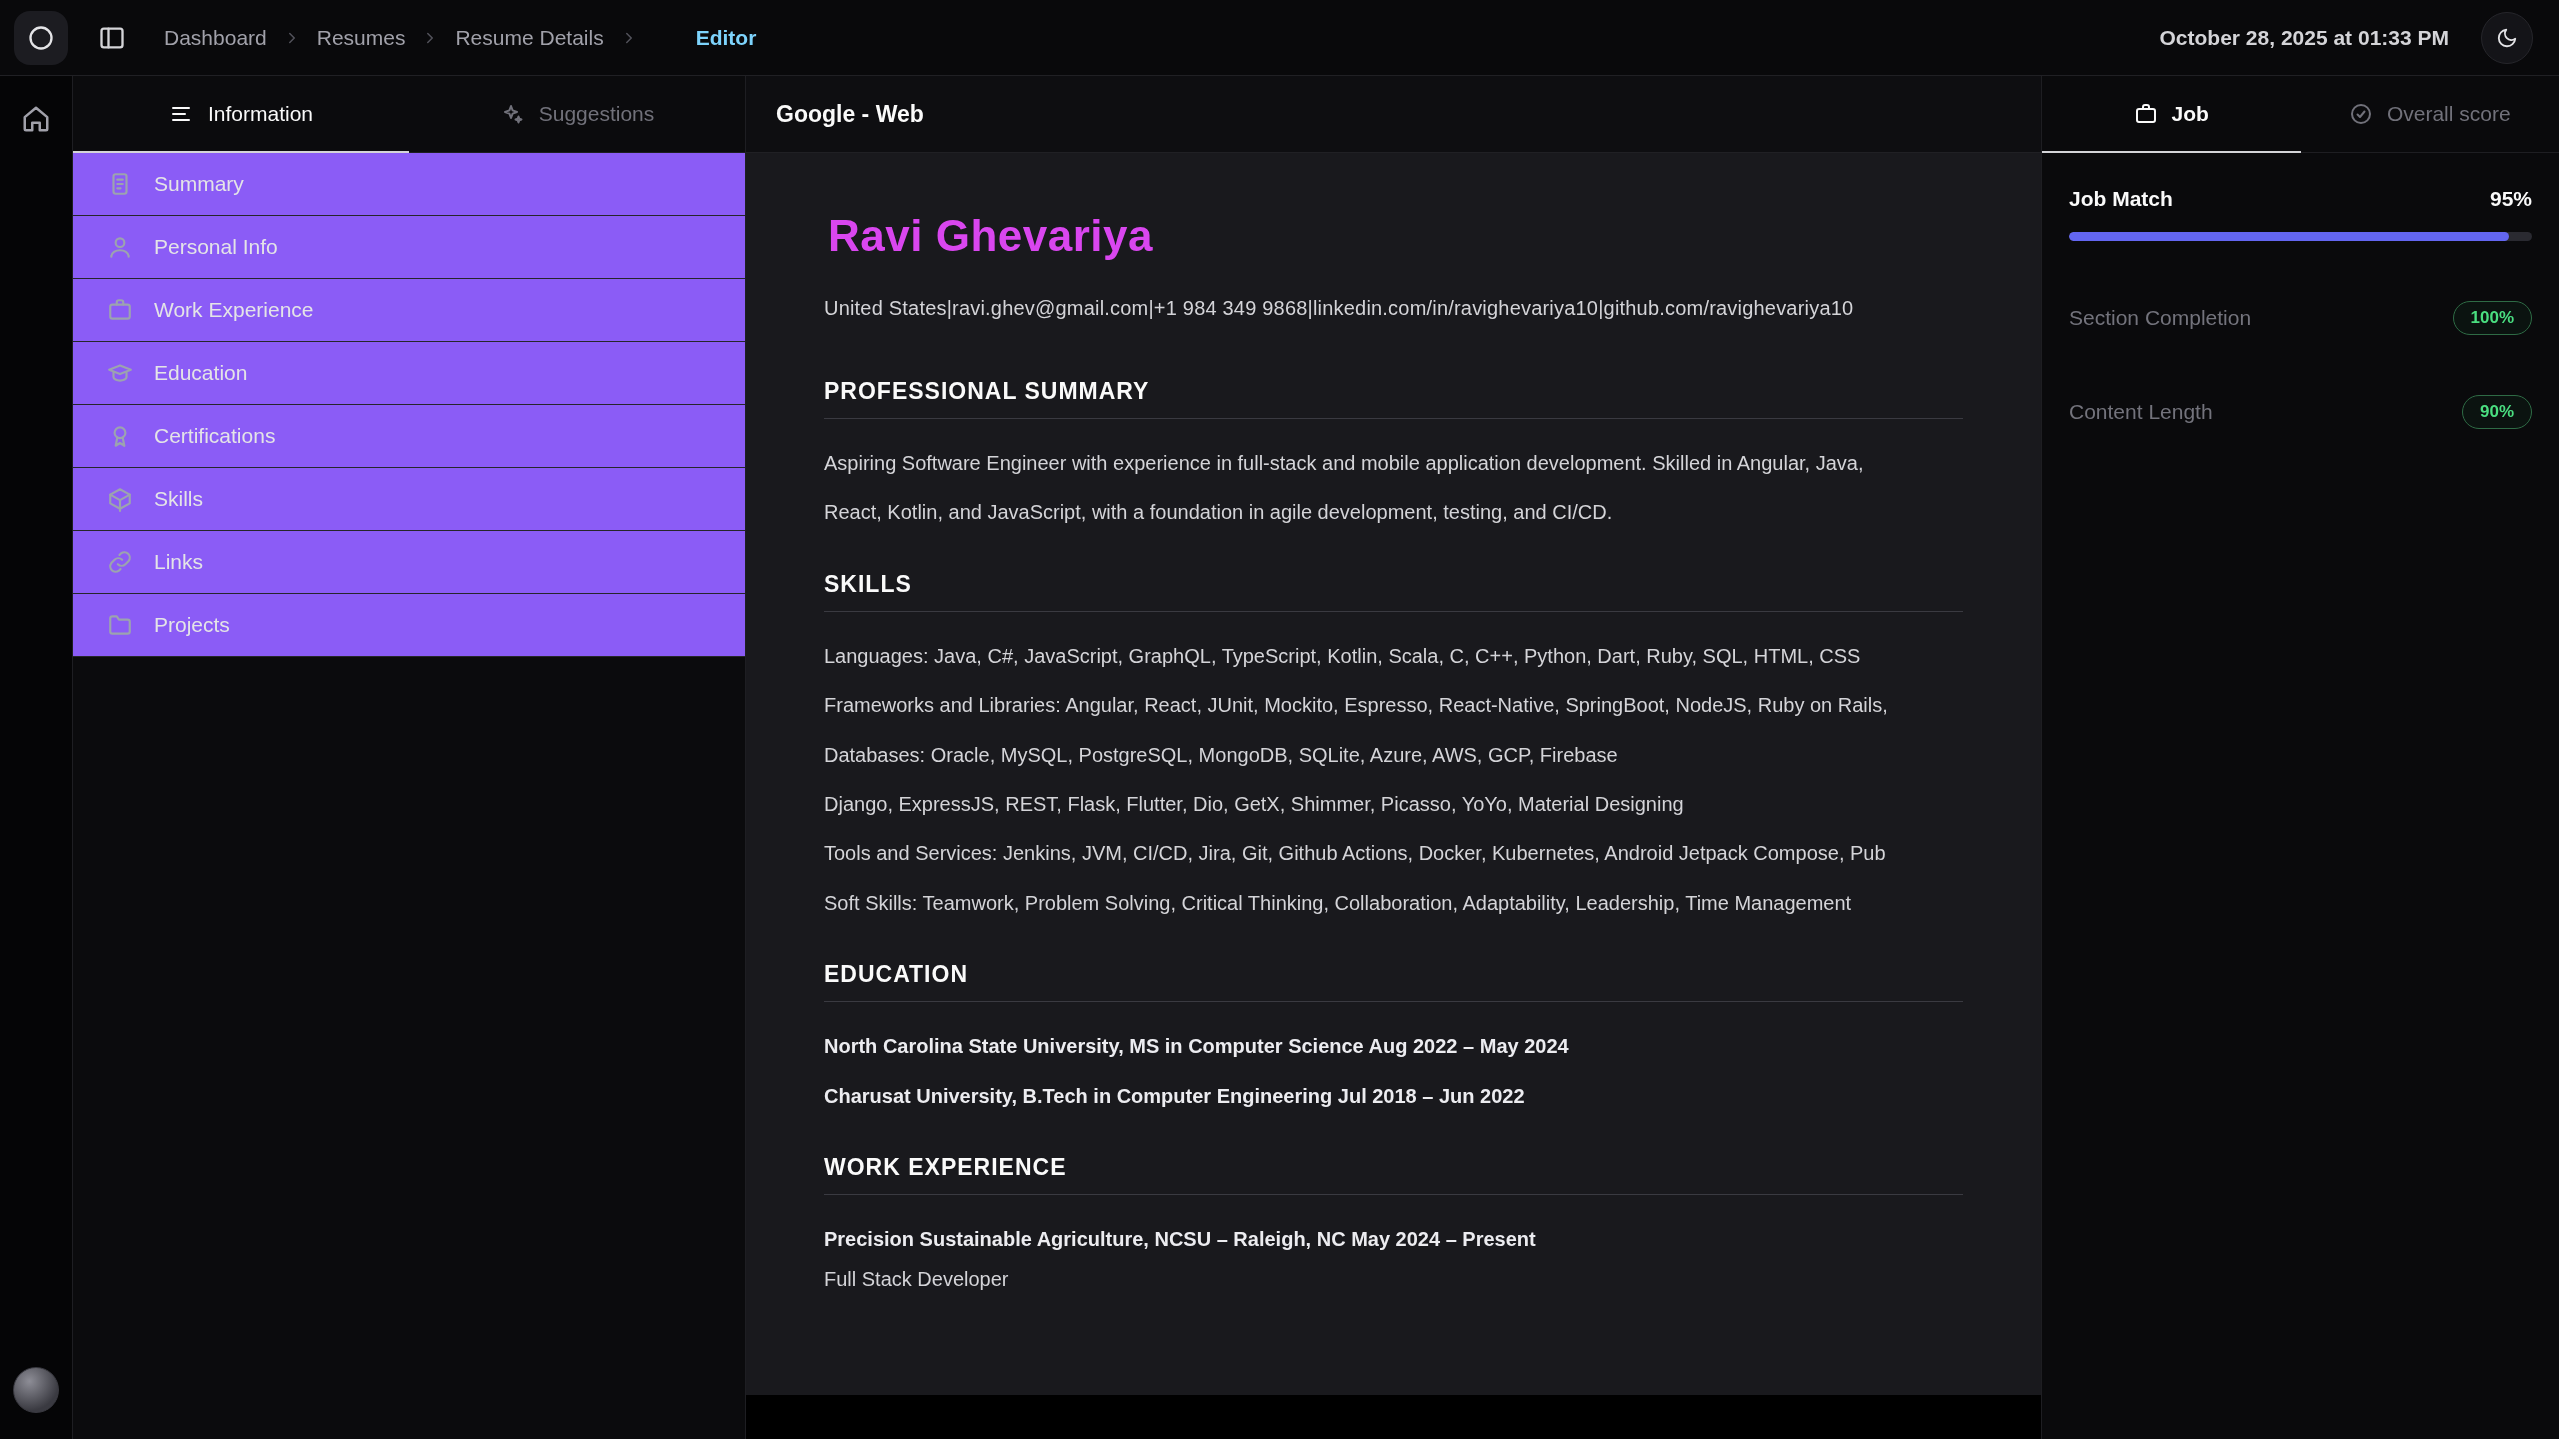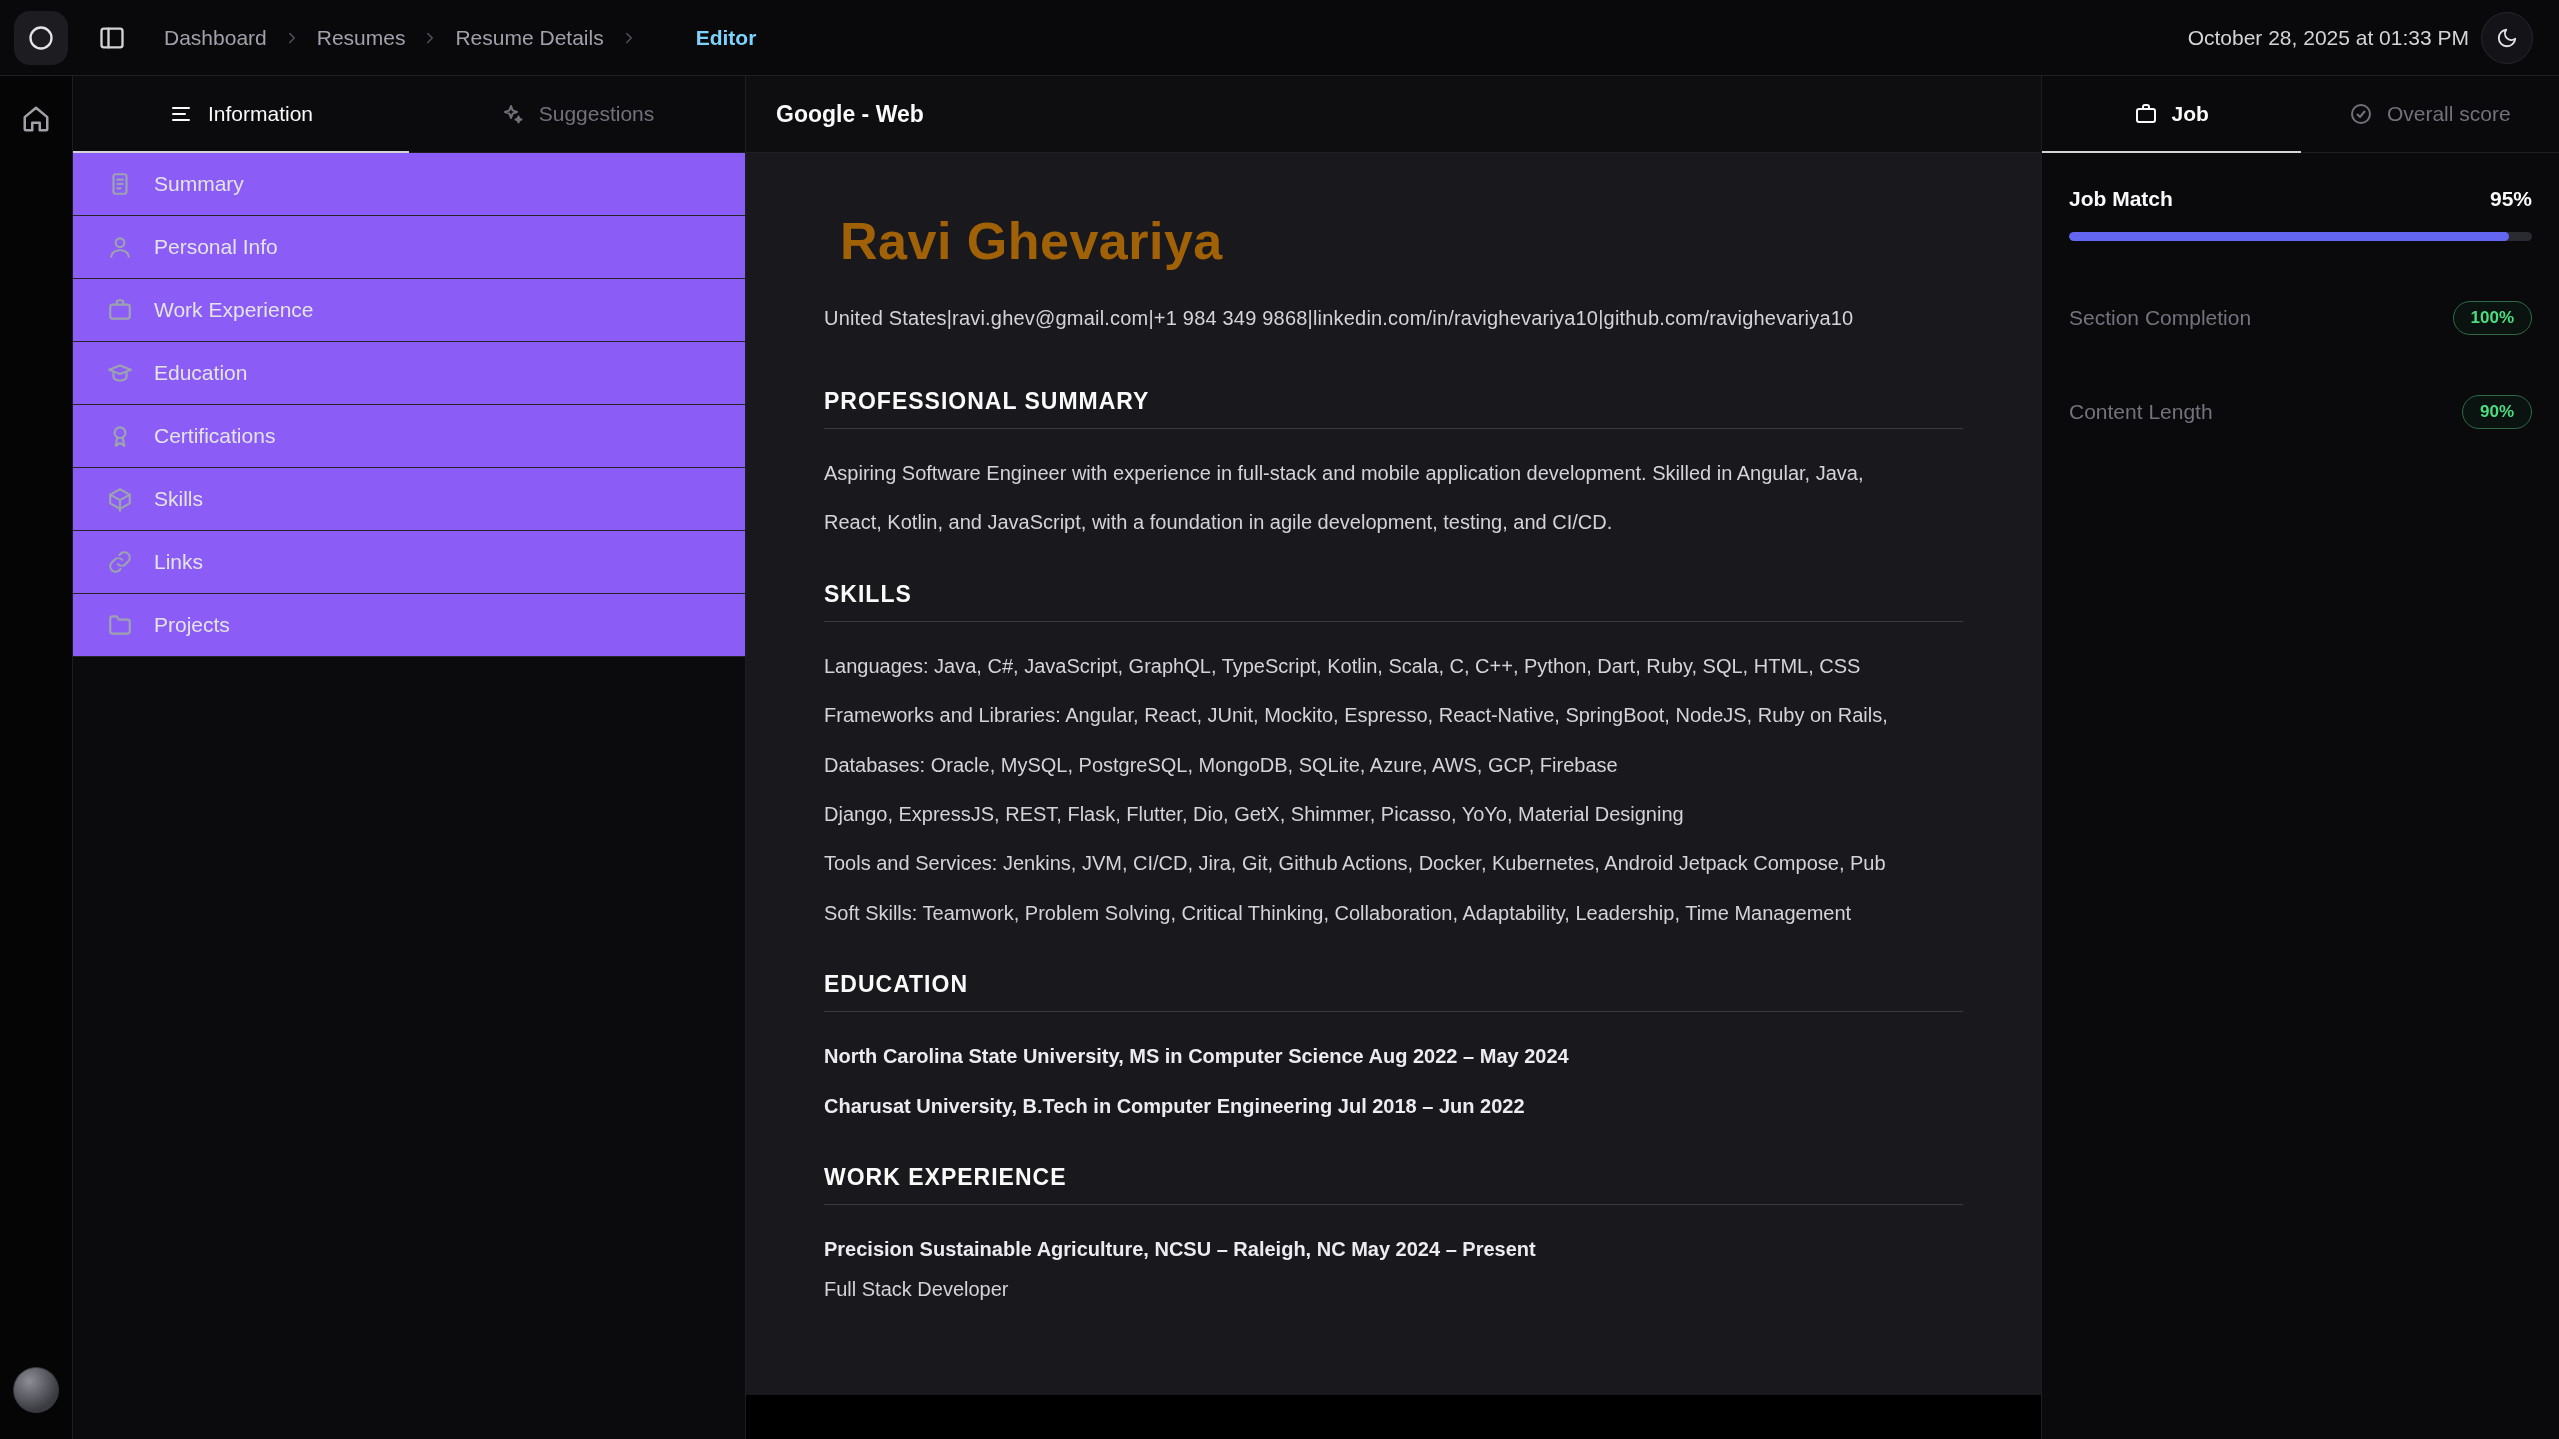--- a/index.html
+++ b/index.html
@@ -8,21 +8,21 @@
   .app { width:2559px; height:1439px; display:flex; flex-direction:column; overflow:hidden; background:#050506; }
 
   
   .topbar { height:76px; flex:0 0 76px; display:flex; align-items:center; padding:0 26px 0 14px; background:#09090b; border-bottom:1px solid #202024; }
   .logo-btn { width:54px; height:54px; border-radius:16px; background:#1c1c21; display:flex; align-items:center; justify-content:center; color:#e4e4e7; cursor:pointer; flex:0 0 auto; }
   .panel-toggle { margin-left:30px; color:#d4d4d8; display:flex; align-items:center; cursor:pointer; background:none; border:none; padding:0; }
   .breadcrumb { margin-left:38px; display:flex; align-items:center; gap:16px; font-size:21px; color:#a1a1aa; }
   .crumb { cursor:pointer; }
   .crumb-sep { color:#52525b; display:flex; align-items:center; }
   .crumb-current { color:#7dd3fc; font-weight:700;margin-left:42px; }
-  .topbar-right { margin-left:auto; display:flex; align-items:center; gap:12px; }
+  .topbar-right { margin-left:auto; display:flex; align-items:center; gap:32px;font-weight:bold; }
   .datetime { font-size:21px; color:#d4d4d8; }
   .theme-btn { width:52px; height:52px; border-radius:50%; background:#141418; border:1px solid #26262b; display:flex; align-items:center; justify-content:center; color:#e4e4e7; cursor:pointer; }
 
   
   .main { flex:1; display:flex; min-height:0; }
 
   .rail { width:73px; flex:0 0 73px; background:#050506; border-right:1px solid #1e1e22; display:flex; flex-direction:column; align-items:center; justify-content:space-between; padding:28px 0 26px; }
   .rail-home { color:#a1a1aa; cursor:pointer; }
   .avatar { width:46px; height:46px; border-radius:50%; background:radial-gradient(circle at 35% 30%, #8d8d96, #3a3a41 70%); border:1px solid #3a3a41; cursor:pointer; }
 
@@ -32,21 +32,21 @@
   .side-tab { flex:1; display:flex; align-items:center; justify-content:center; gap:15px; font-size:21px; color:#71717a; border-bottom:2px solid transparent; cursor:pointer; margin-bottom:-1px; }
   .side-tab.active { color:#fafafa; border-bottom-color:#d4d4d8; font-weight:500; }
   .side-list { display:flex; flex-direction:column; }
   .side-item { height:63px; background:#8b5cf6; border-bottom:1px solid #26262a; display:flex; align-items:center; padding:0 34px; gap:21px; font-size:21px; color:#e4e4e7; cursor:pointer; }
   .side-item .icn { color:#9ca3af; display:flex; align-items:center; }
 
   
   .center { width:1296px; flex:0 0 1296px; background:#000; border-right:1px solid #1e1e22; display:flex; flex-direction:column; }
   .center-header { height:77px; flex:0 0 77px; display:flex; align-items:center; padding:0 30px; font-size:23px; font-weight:700; color:#fafafa; background:#0e0e11; border-bottom:1px solid #202024; }
   .resume-page { height:1242px; flex:0 0 1242px; background:#19191d; overflow:hidden; padding:58px 78px 0; }
-  .r-name { font-size:52px; font-weight:700; color:#a16207; margin:0 16px 36px; letter-spacing:0.5px; }
+  .r-name { font-size:44px; font-weight:700; color:#d946ef; margin:0 4px 36px; letter-spacing:0.5px; }
   .r-contact { font-size:20px; color:#d4d4d8; margin:0 0 58px; letter-spacing:0.2px; }
   .r-section { margin:0 0 42px; }
   .r-heading { font-size:23px; font-weight:700; letter-spacing:1px; color:#fafafa; padding-bottom:13px; border-bottom:1px solid #3a3a41; margin:0 0 28px; }
   .r-p { font-size:20px; line-height:1.62; color:#d4d4d8; margin:0 0 17px; max-width:1122px; }
   .r-entry { font-weight:700; color:#ececf0; }
   .r-role { font-weight:400; }
 
   
   .right { flex:1; background:#0a0a0c; display:flex; flex-direction:column; }
   .right-header { height:77px; flex:0 0 77px; display:flex; border-bottom:1px solid #1e1e22; }

